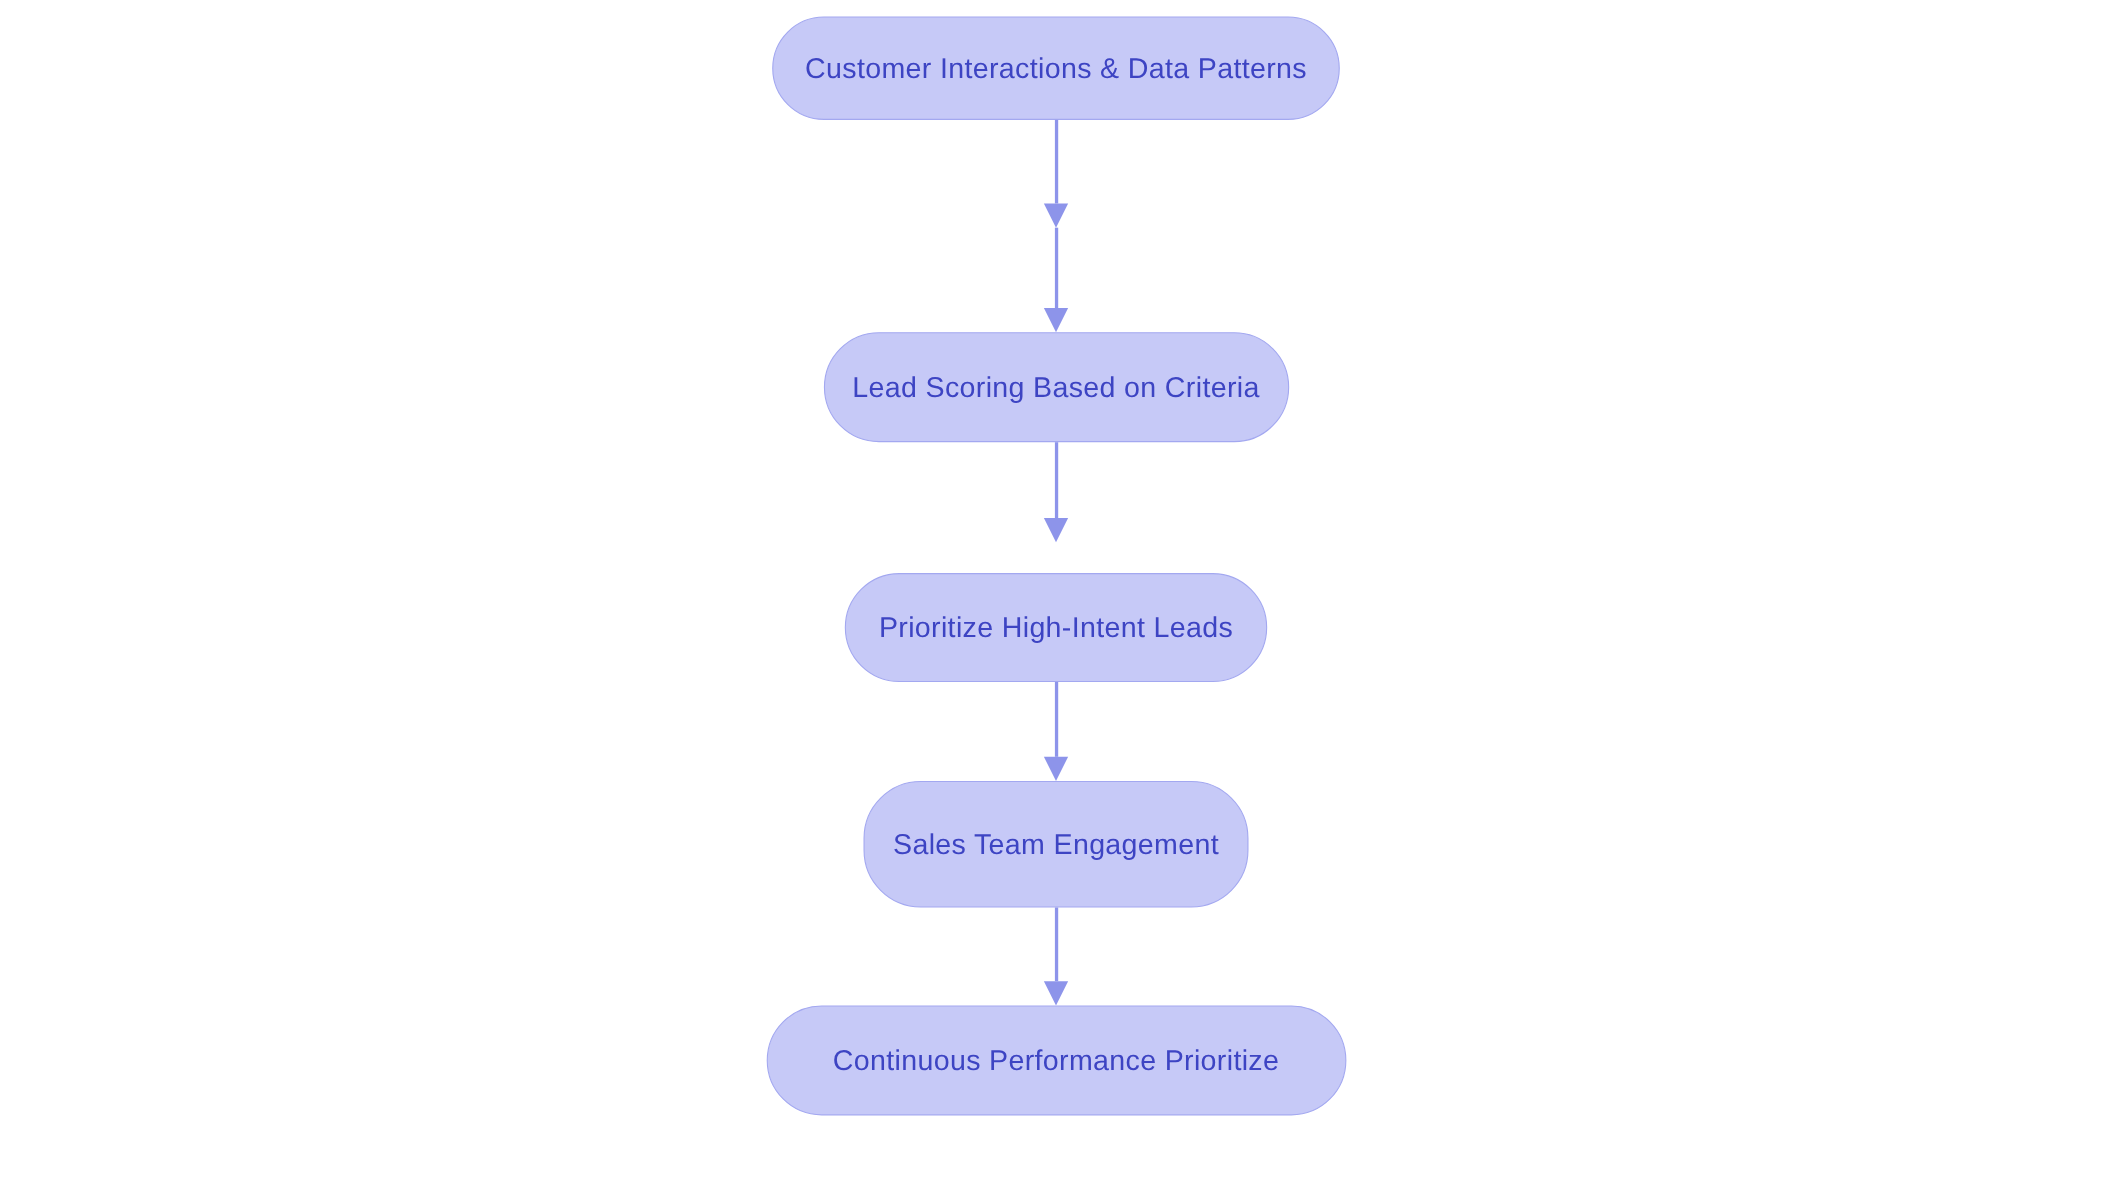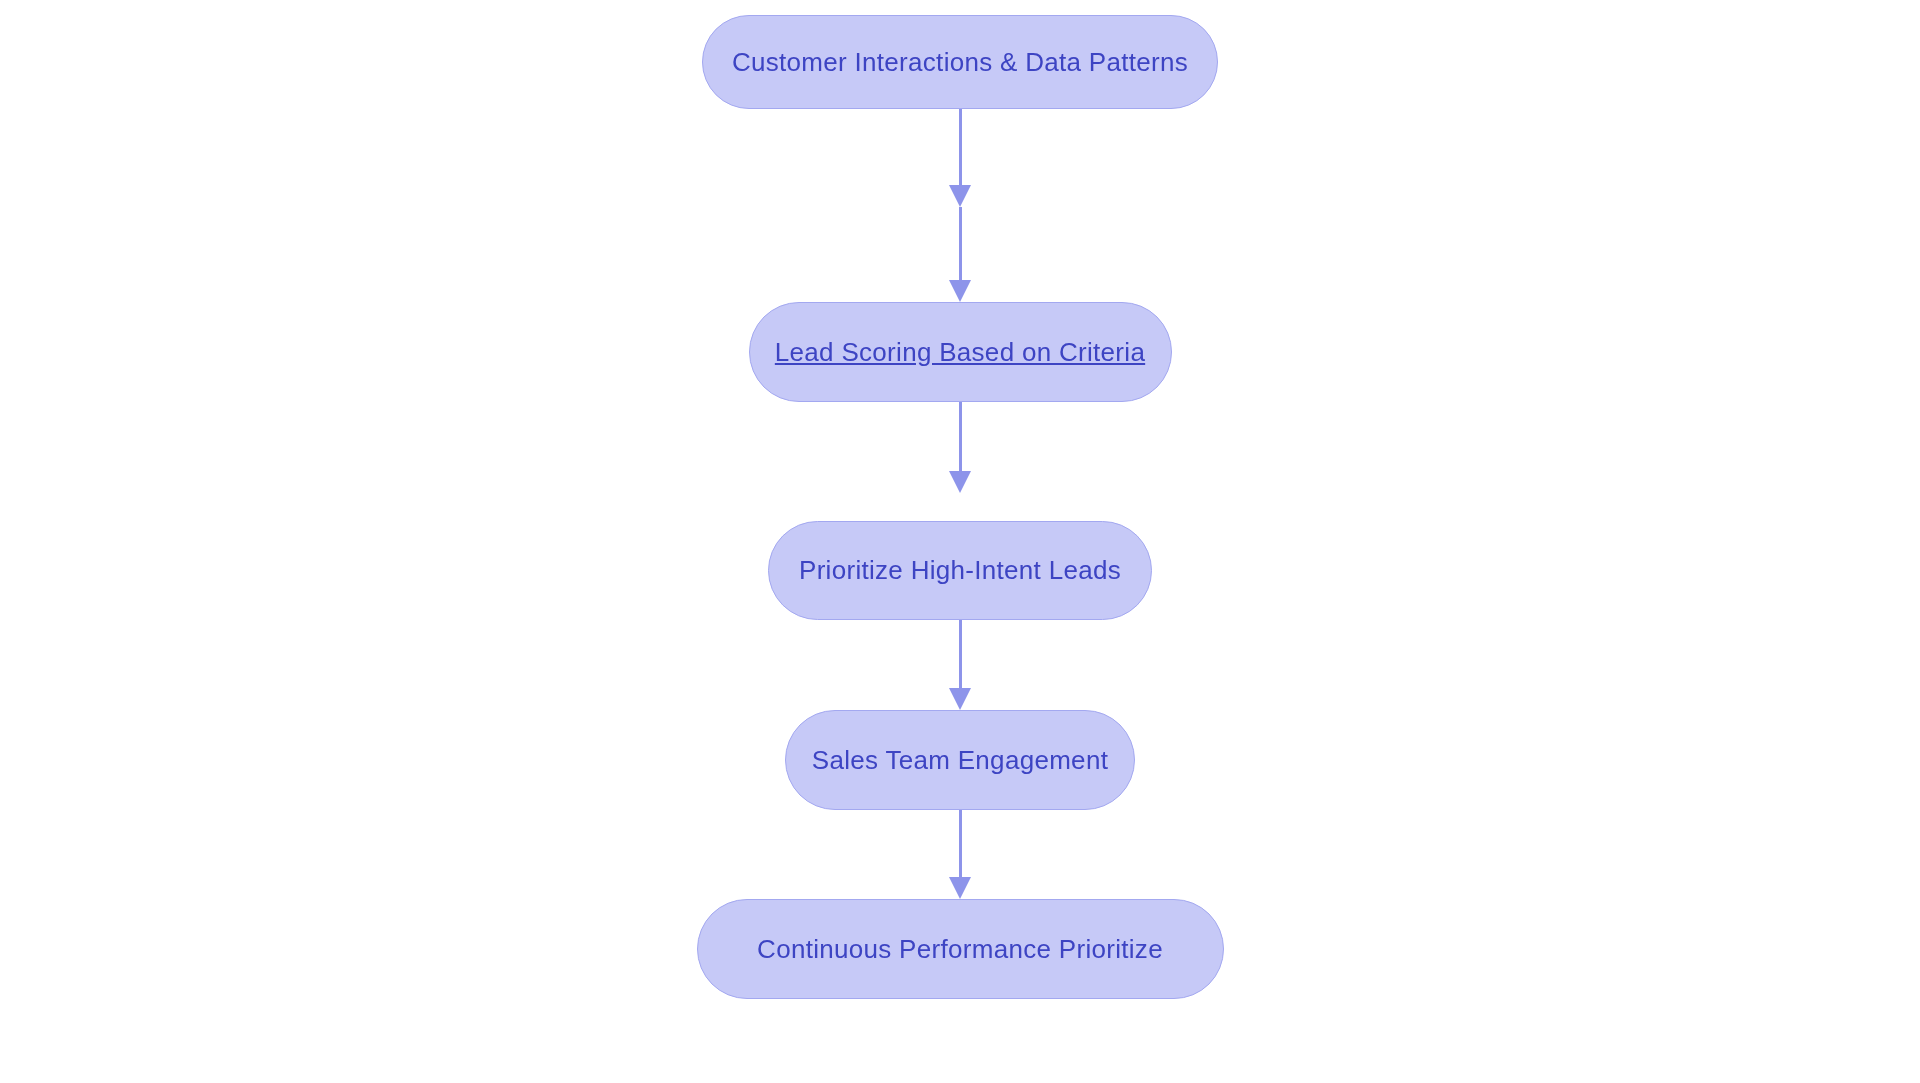--- a/index.html
+++ b/index.html
@@ -33,23 +33,23 @@
     font-size: 26px;
     letter-spacing: 0.3px;
     display: flex;
     align-items: center;
     justify-content: center;
     white-space: nowrap;
     text-align: center;
   }
   .n1 { width: 516px; height: 94px; text-align: center; }
   .n2 { width: 197px; height: 93px; }
-  .n3 { width: 423px; height: 100px; text-decoration: underline; }
+  .n3 { width: 423px; height: 100px; }
   .n4 { width: 384px; height: 99px; margin-top: 28px; }
-  .n5 { width: 350px; height: 100px; }
+  .n5 { width: 350px; height: 115px; }
   .n6 { width: 527px; height: 100px; }
 
   .connector {
     display: flex;
     flex-direction: column;
     align-items: center;
   }
   .c1 { height: 98px; }
   .c2 { height: 95px; }
   .c3 { height: 91px; }

